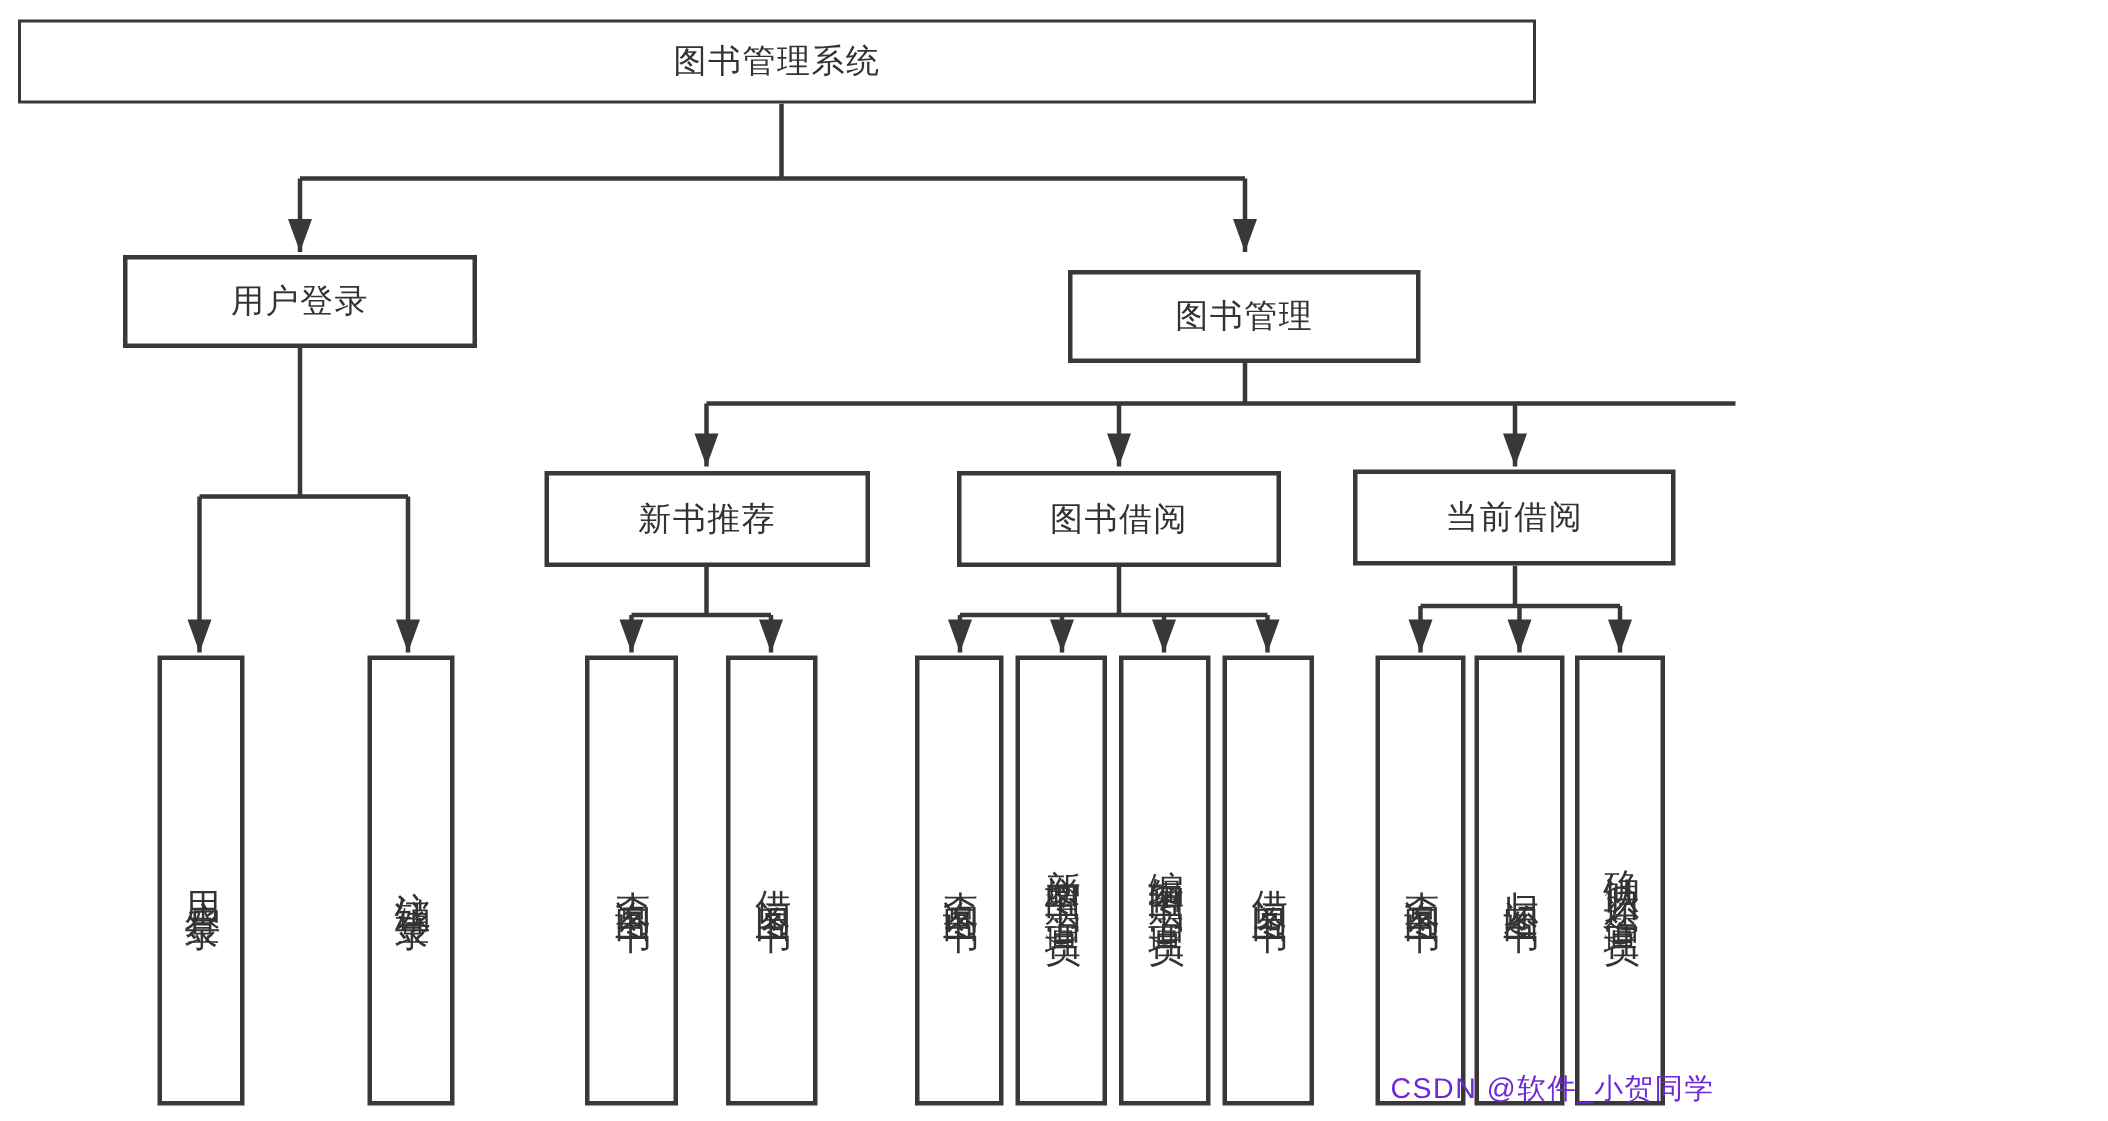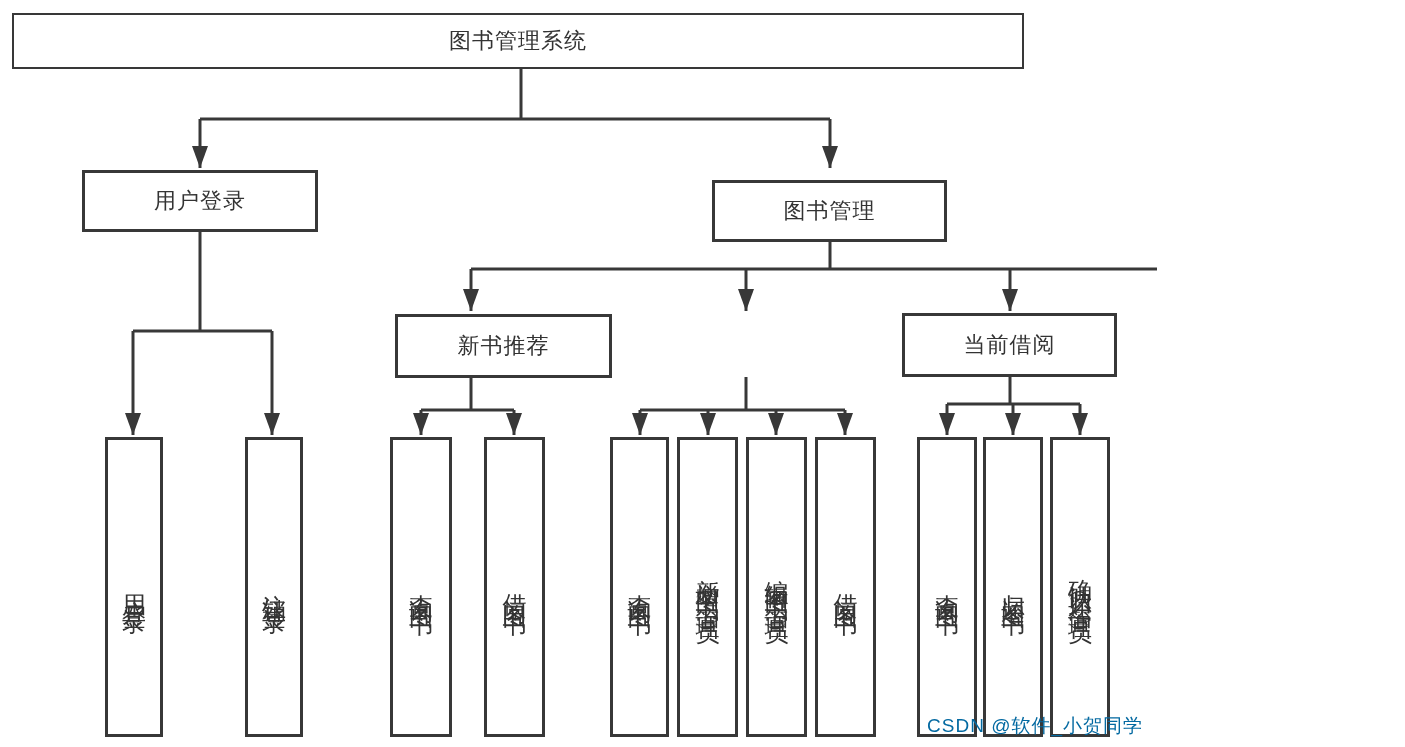--- a/index.html
+++ b/index.html
@@ -36,21 +36,21 @@
     text-orientation: mixed;
     font-size: 24px;
     letter-spacing: 6px;
     line-height: 1;
   }
   #watermark {
     position: absolute;
     right: 14px;
     bottom: 8px;
     font-size: 19px;
-    color: #0369a1;
+    color: #6d28d9;
     letter-spacing: 1px;
     z-index: 5;
   }
 </style>
 </head>
 <body>
 
 <div id="canvas">
 
   <svg id="wires" viewBox="0 0 1405 747" xmlns="http://www.w3.org/2000/svg">
@@ -89,21 +89,22 @@
       <path d="M1224 404 V435"></path>
       <path d="M1343 404 V435"></path>
     </g>
   </svg>
 
   <div class="node root" style="left:12px; top:13px; width:1012px; height:56px;">图书管理系统</div>
 
   <div class="node" style="left:82px; top:170px; width:236px; height:62px;">用户登录</div>
   <div class="node" style="left:712px; top:170px; width:235px; height:62px;margin-top:10px;">图书管理</div>
 
-  <div class="node" style="left:363px; top:314px; width:217px; height:64px;margin-left:32px;">新书推荐</div>
+  <div class="node" style="left:363px; top:314px; width:217px; height:64px;">新书推荐</div>
+  <div class="node" style="left:638px; top:314px; width:216px; height:64px;">图书借阅</div>
   <div class="node" style="left:902px; top:313px; width:215px; height:64px;">当前借阅</div>
 
   <div class="node vert" style="left:105px; top:437px; width:58px; height:300px;">用户登录</div>
   <div class="node vert" style="left:245px; top:437px; width:58px; height:300px;">注销登录</div>
 
   <div class="node vert" style="left:390px; top:437px; width:62px; height:300px;">查询图书</div>
   <div class="node vert" style="left:484px; top:437px; width:61px; height:300px;">借阅图书</div>
 
   <div class="node vert" style="left:610px; top:437px; width:59px; height:300px;">查询图书</div>
   <div class="node vert" style="left:677px; top:437px; width:61px; height:300px;">新增图书（管理员）</div>

